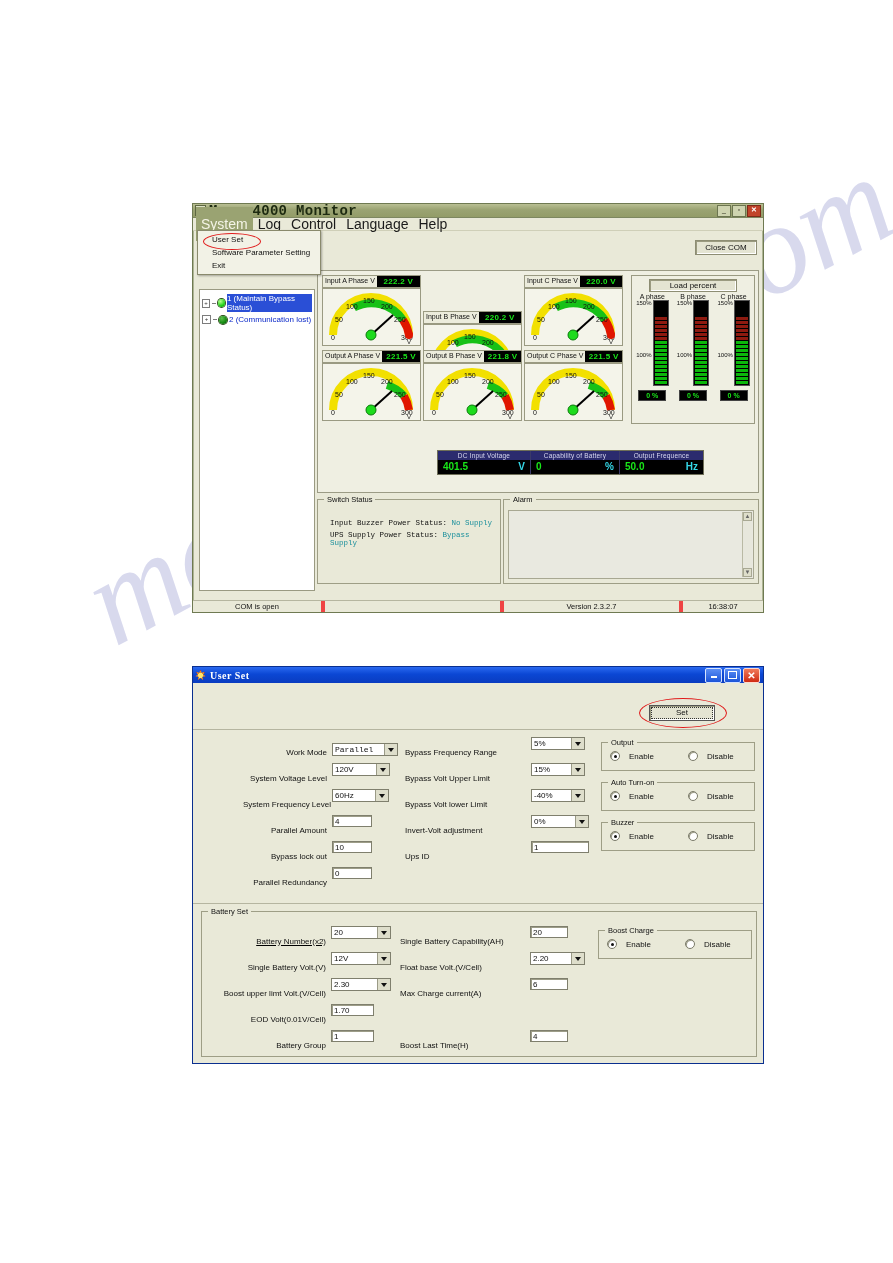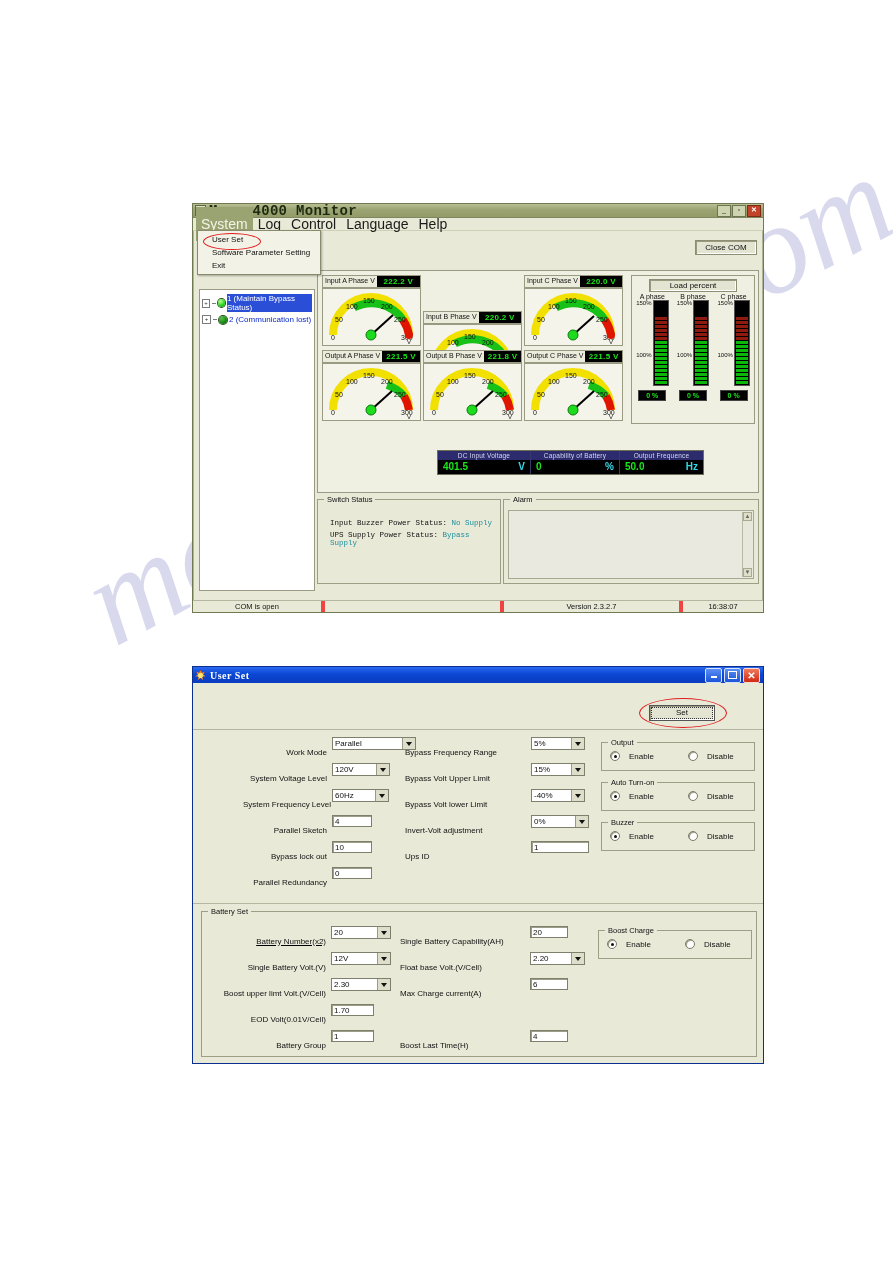--- a/index.html
+++ b/index.html
@@ -585,21 +585,21 @@
 
   <div class="sep-line" style="left:0;top:62px;width:570px;"></div>
 
   <div class="fld-row" style="left:130px;top:739px;"></div>
 
   <div style="position:absolute;left:6px;top:70px;width:200px;">
 
     <div style="position:absolute;left:0;top:4px;width:128px;text-align:right;">
       <span class="fld-lab">Work Mode</span>
     </div>
-    <div class="combo" style="position:absolute;left:133px;top:0px;width:84px;">
+    <div class="combo" style="position:absolute;left:133px;top:6px;width:66px;font-family:Liberation Mono, monospace;">
       <div class="cv">Parallel</div>
       <div class="cb">
           <div class="caret"></div>
         </div>
     </div>
 
     <div style="position:absolute;left:0;top:30px;width:128px;text-align:right;">
       <span class="fld-lab">System Voltage Level</span>
     </div>
     <div class="combo" style="position:absolute;left:133px;top:26px;width:58px;">
@@ -613,21 +613,21 @@
       <span class="fld-lab">System Frequency Level</span>
     </div>
     <div class="combo" style="position:absolute;left:133px;top:52px;width:57px;">
       <div class="cv">60Hz</div>
       <div class="cb">
           <div class="caret"></div>
         </div>
     </div>
 
     <div style="position:absolute;left:0;top:82px;width:128px;text-align:right;">
-      <span class="fld-lab">Parallel Sketch</span>
+      <span class="fld-lab">Parallel Amount</span>
     </div>
     <div class="inp" style="position:absolute;left:133px;top:78px;width:40px;">4</div>
 
     <div style="position:absolute;left:0;top:108px;width:128px;text-align:right;">
       <span class="fld-lab">Bypass lock out</span>
     </div>
     <div class="inp" style="position:absolute;left:133px;top:104px;width:40px;">10</div>
 
     <div style="position:absolute;left:0;top:134px;width:128px;text-align:right;">
       <span class="fld-lab">Parallel Redundancy</span>

